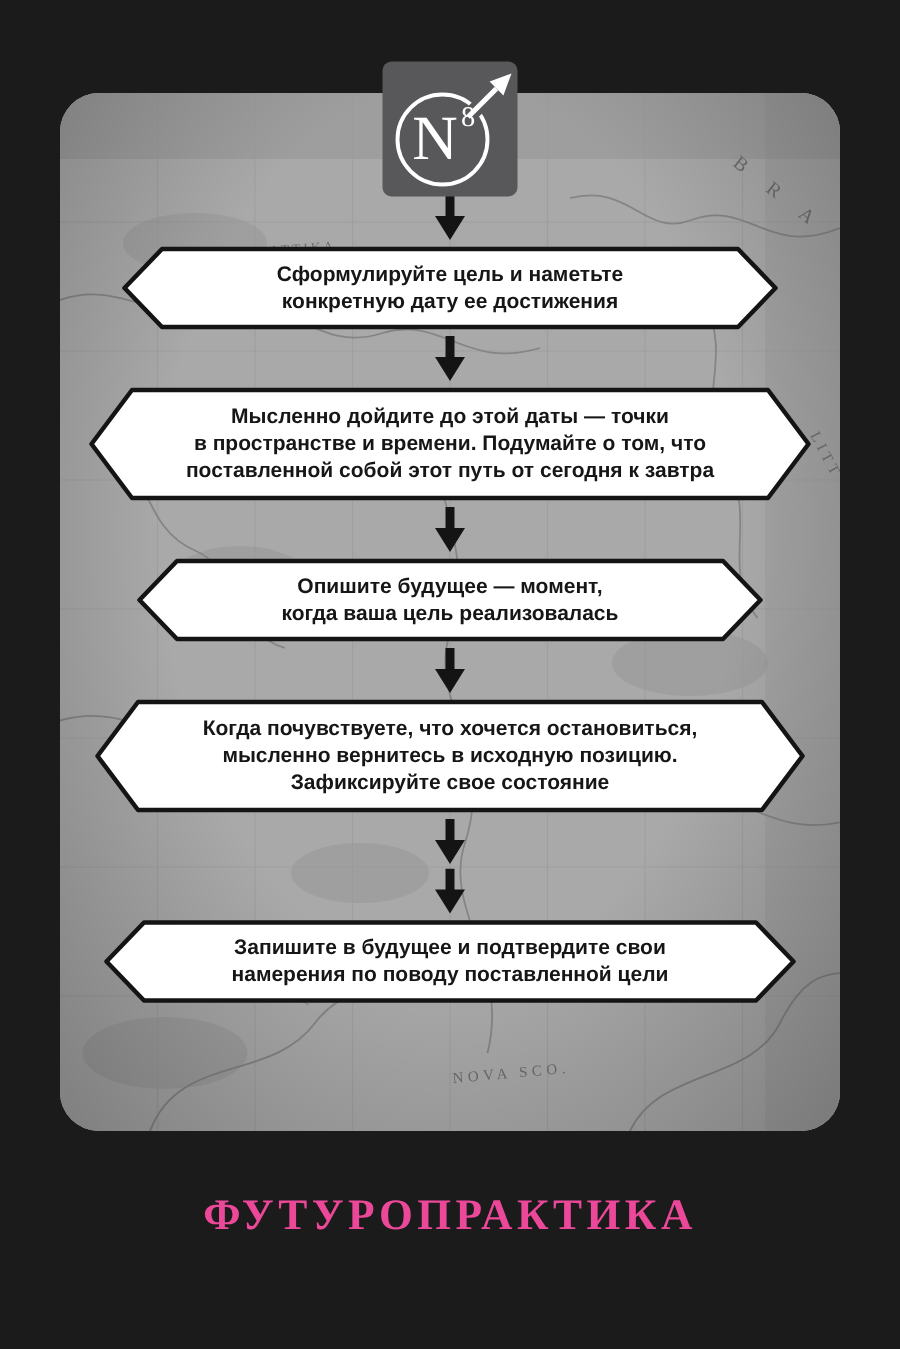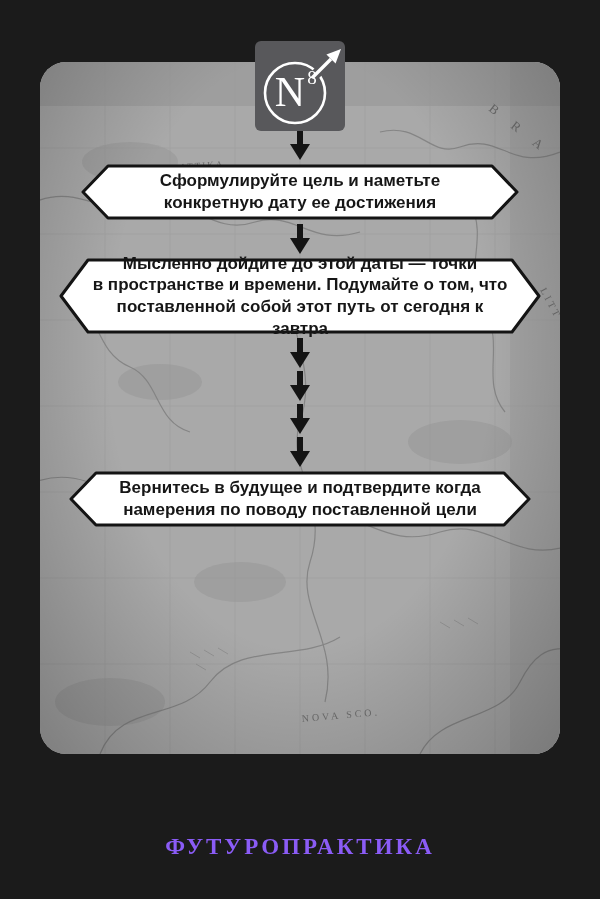--- a/index.html
+++ b/index.html
@@ -24,36 +24,35 @@
     pointer-events: none;
   }
   .flow {
     position: absolute; left: 0; top: 68px; width: 100%;
     display: flex; flex-direction: column; align-items: center; gap: 3px;
   }
   .step { position: relative; display: flex; align-items: center; justify-content: center; }
   .step .shape { position: absolute; inset: 0; width: 100%; height: 100%; }
   .step .label {
     position: relative; z-index: 1;
-    text-align: center; font-size: 17px; font-weight: 700;
+    text-align: center; font-size: 14px; font-weight: 700;
     color: #161616; line-height: 1.27;
     white-space: pre-line; padding: 0 34px;
   }
   .darr { display: block; }
   .badge {
     position: absolute; left: 50%; top: 40px; transform: translateX(-50%);
     width: 92px; height: 92px;
   }
   .title {
     position: absolute; left: 0; top: 794px; width: 100%;
     text-align: center;
     font-family: "Liberation Serif", serif;
-    font-weight: 700; font-size: 23px; letter-spacing: 3px;
-    color: #8b5cf6;
-    margin-top: 40px;
+    font-weight: 700; font-size: 29px; letter-spacing: 3px;
+    color: #ec4899;
   }
 </style>
 </head>
 <body>
 
 <div class="card">
 
   <svg class="map-svg" viewBox="0 0 520 692" preserveAspectRatio="none">
     <rect x="0" y="0" width="520" height="692" fill="#a9a9a9"></rect>
     <rect x="470" y="0" width="50" height="692" fill="#989898" opacity="0.45"></rect>
@@ -141,43 +140,58 @@
       <div class="label">Мысленно дойдите до этой даты — точки
 в пространстве и времени. Подумайте о том, что
 поставленной собой этот путь от сегодня к завтра</div>
     </div>
 
     <svg class="darr" width="26" height="30" viewBox="0 0 26 30">
       <line x1="13" y1="0" x2="13" y2="16" stroke="#141414" stroke-width="6"></line>
       <polygon points="3,14 23,14 13,30" fill="#141414"></polygon>
     </svg>
 
-
-    <svg class="darr" width="26" height="30" viewBox="0 0 26 30">
-      <line x1="13" y1="0" x2="13" y2="16" stroke="#141414" stroke-width="6"></line>
-      <polygon points="3,14 23,14 13,30" fill="#141414"></polygon>
-    </svg>
-
+    <div class="step" style="width:420px;height:58px">
+      <svg class="shape" viewBox="0 0 420 58">
+        <path d="M3,29 L28,3 L392,3 L417,29 L392,55 L28,55 Z" fill="#ffffff" stroke="#141414" stroke-width="3" stroke-linejoin="round"></path>
+      </svg>
+      <div class="label">Опишите будущее — момент,
+когда ваша цель реализовалась</div>
+    </div>
+
+    <svg class="darr" width="26" height="30" viewBox="0 0 26 30">
+      <line x1="13" y1="0" x2="13" y2="16" stroke="#141414" stroke-width="6"></line>
+      <polygon points="3,14 23,14 13,30" fill="#141414"></polygon>
+    </svg>
+
+    <div class="step" style="width:476px;height:78px">
+      <svg class="shape" viewBox="0 0 476 78">
+        <path d="M3,39 L30,3 L446,3 L473,39 L446,75 L30,75 Z" fill="#ffffff" stroke="#141414" stroke-width="3" stroke-linejoin="round"></path>
+      </svg>
+      <div class="label">Когда почувствуете, что хочется остановиться,
+мысленно вернитесь в исходную позицию.
+Зафиксируйте свое состояние</div>
+    </div>
 
     <svg class="darr" width="26" height="30" viewBox="0 0 26 30">
       <line x1="13" y1="0" x2="13" y2="16" stroke="#141414" stroke-width="6"></line>
       <polygon points="3,14 23,14 13,30" fill="#141414"></polygon>
     </svg>
 
 
     <svg class="darr" width="26" height="30" viewBox="0 0 26 30">
       <line x1="13" y1="0" x2="13" y2="16" stroke="#141414" stroke-width="6"></line>
       <polygon points="3,14 23,14 13,30" fill="#141414"></polygon>
     </svg>
 
     <div class="step" style="width:464px;height:58px">
       <svg class="shape" viewBox="0 0 464 58">
         <path d="M3,29 L28,3 L436,3 L461,29 L436,55 L28,55 Z" fill="#ffffff" stroke="#141414" stroke-width="3" stroke-linejoin="round"></path>
       </svg>
-      <div class="label">Вернитесь в будущее и подтвердите когда
+      <div class="label">Запишите в будущее и подтвердите свои
 намерения по поводу поставленной цели</div>
     </div>
 
   </div>
 </div>
 
 <div class="badge">
   <svg width="92" height="92" viewBox="0 0 92 92">
     <rect x="1" y="1" width="90" height="90" rx="6" fill="#58585b"></rect>
     <circle cx="41" cy="53" r="30" fill="none" stroke="#ffffff" stroke-width="2.6"></circle>

